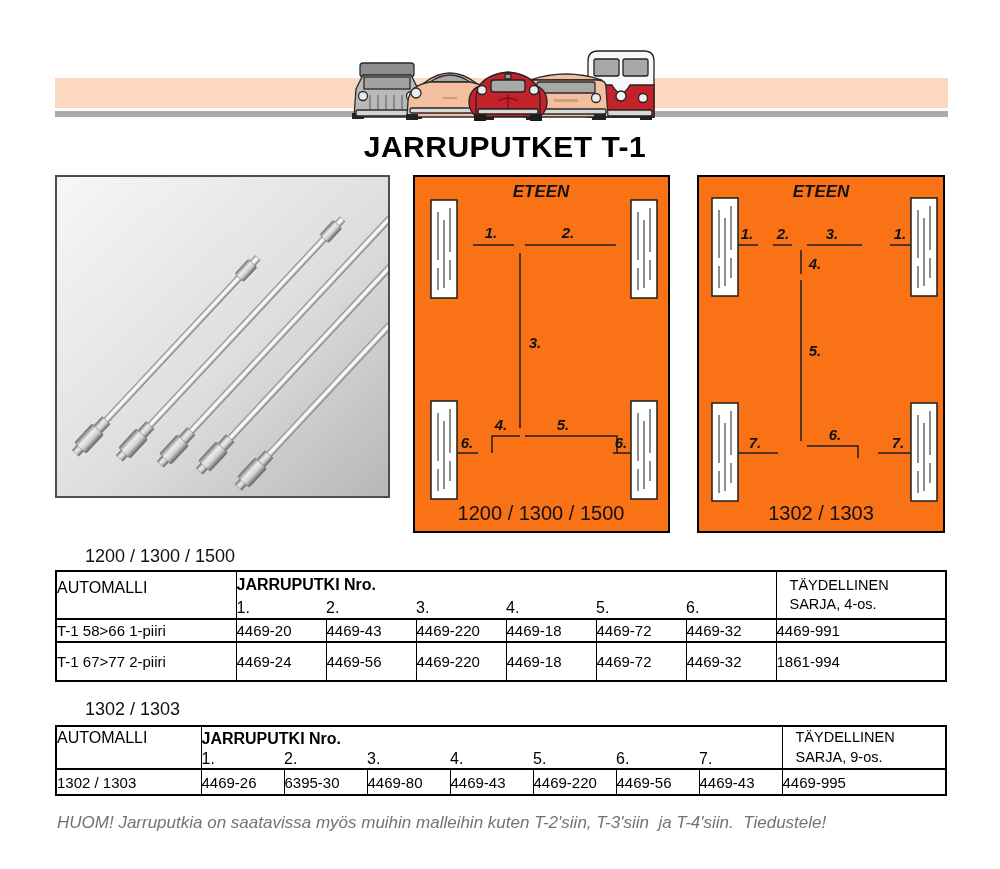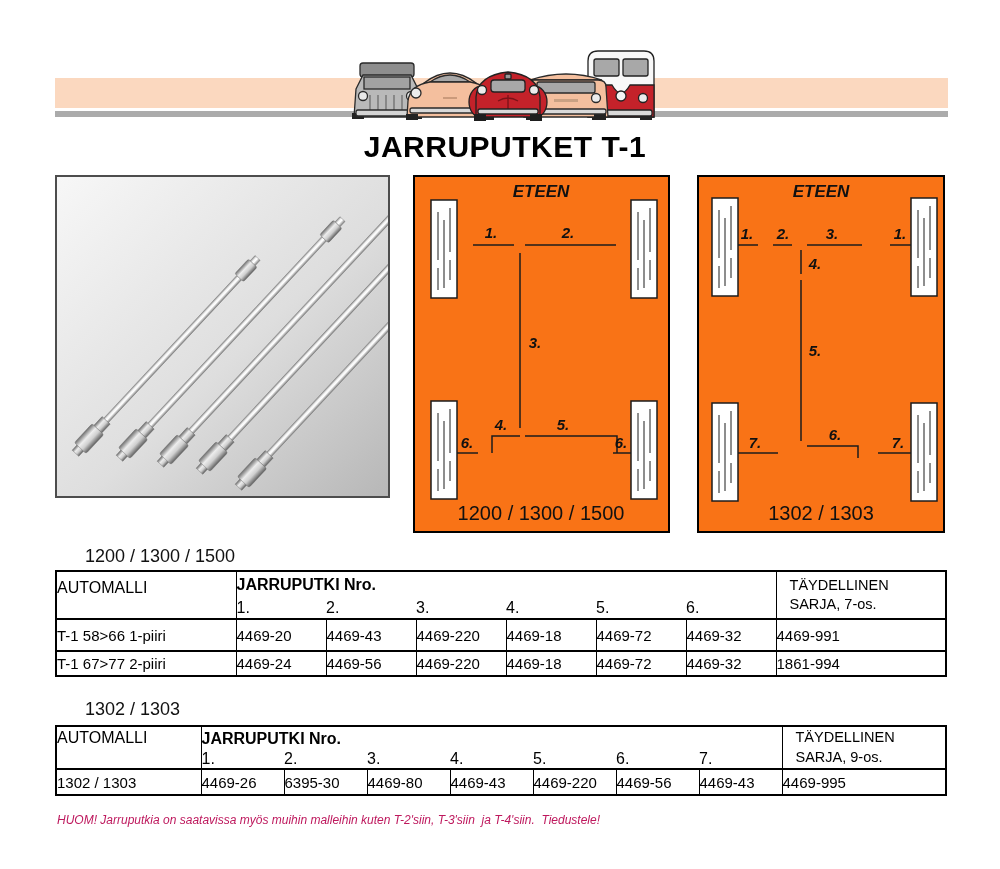--- a/index.html
+++ b/index.html
@@ -39,22 +39,22 @@
   .tbl td{border:1px solid #000;border-top-width:2px;border-bottom-width:2px;
           text-align:left;font-size:15px;padding:0;overflow:hidden;white-space:nowrap}
   .tbl td.gh{border-bottom:none;font-weight:bold;font-size:16px}
   .tbl td.nb{border-left:none;border-right:none;border-top:none}
   .tbl td.nh{font-size:16px}
   .tbl td.mh{vertical-align:bottom;font-size:16px;padding-bottom:21px}
   .tbl td.sh{font-size:14.5px;text-align:left;padding-left:13px;line-height:1.32}
   .b{font-weight:normal}
 
   
-  .note{position:absolute;left:57px;top:813px;font-size:12px;font-style:italic;
-        white-space:pre;color:#be185d}
+  .note{position:absolute;left:57px;top:813px;font-size:17px;font-style:italic;
+        white-space:pre;color:#737373}
 </style>
 </head>
 <body>
 
 <div class="page">
 
   <div class="banner"></div>
   <div class="banner-line"></div>
 
   <svg class="cars-svg" viewBox="0 0 310 84">
@@ -265,42 +265,42 @@
         <col style="width:90px">
         <col style="width:90px">
         <col style="width:170px">
     </colgroup>
     <tbody>
     <tr style="height:27px">
       <td class="mh" rowspan="2">AUTOMALLI</td>
       <td class="gh" colspan="6">JARRUPUTKI Nro.</td>
       <td class="sh" rowspan="2">
         <span>TÄYDELLINEN</span><br>
-        <span>SARJA, 7-os.</span>
+        <span>SARJA, 4-os.</span>
       </td>
     </tr>
     <tr style="height:21px">
       <td class="nb nh">1.</td>
       <td class="nb nh">2.</td>
       <td class="nb nh">3.</td>
       <td class="nb nh">4.</td>
       <td class="nb nh">5.</td>
       <td class="nb nh">6.</td>
     </tr>
-    <tr style="height:32px">
+    <tr style="height:23px">
       <td>T-1 58&gt;66 1-piiri</td>
       <td class="b">4469-20</td>
       <td>4469-43</td>
       <td class="b">4469-220</td>
       <td class="b">4469-18</td>
       <td>4469-72</td>
       <td class="b">4469-32</td>
       <td class="b">4469-991</td>
     </tr>
-    <tr style="height:25px">
+    <tr style="height:39px">
       <td>T-1 67&gt;77 2-piiri</td>
       <td class="b">4469-24</td>
       <td class="b">4469-56</td>
       <td class="b">4469-220</td>
       <td class="b">4469-18</td>
       <td>4469-72</td>
       <td class="b">4469-32</td>
       <td class="b">1861-994</td>
     </tr>
     </tbody>

